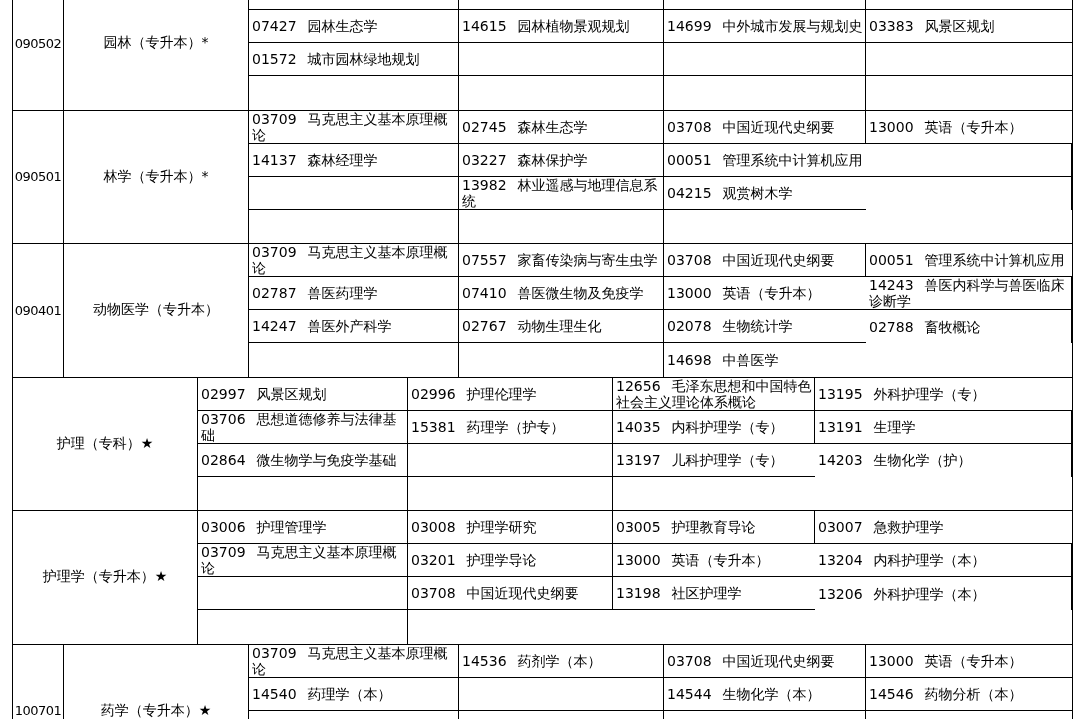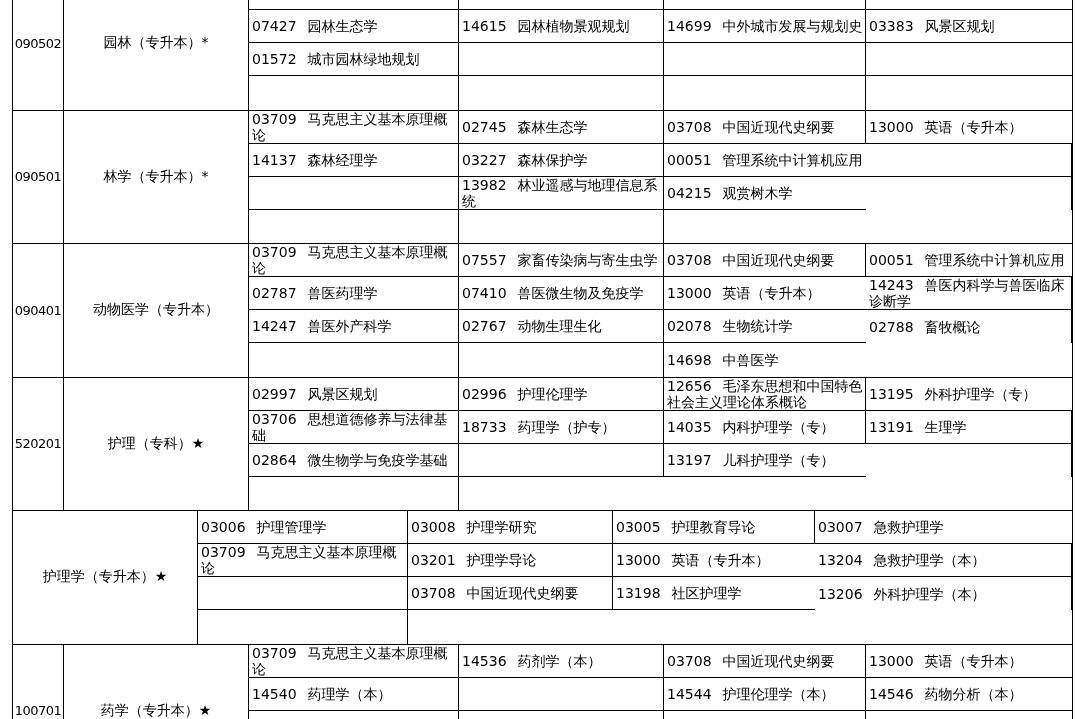--- a/index.html
+++ b/index.html
@@ -203,57 +203,59 @@
           </div>
           <div class="course-cell br">
             <div class="ctext"><span class="ccode"></span><span class="cname"></span></div>
           </div>
           <div class="course-cell">
             <div class="ctext"><span class="ccode">14698</span><span class="cname">中兽医学</span></div>
           </div>
         </div>
       </div>
       <div class="block">
-        <div class="cell code-cell">520201</div>
         <div class="cell major-cell">护理（专科）★</div>
         <div class="courses">
           <div class="course-cell br bb">
             <div class="ctext"><span class="ccode">02997</span><span class="cname">风景区规划</span></div>
           </div>
           <div class="course-cell br bb">
             <div class="ctext"><span class="ccode">02996</span><span class="cname">护理伦理学</span></div>
           </div>
           <div class="course-cell br bb">
             <div class="ctext"><span class="ccode">12656</span><span class="cname">毛泽东思想和中国特色社会主义理论体系概论</span></div>
           </div>
           <div class="course-cell bb">
             <div class="ctext"><span class="ccode">13195</span><span class="cname">外科护理学（专）</span></div>
           </div>
           <div class="course-cell br bb">
             <div class="ctext"><span class="ccode">03706</span><span class="cname">思想道德修养与法律基础</span></div>
           </div>
           <div class="course-cell br bb">
-            <div class="ctext"><span class="ccode">18733</span><span class="cname">药理学（护专）</span></div>
+            <div class="ctext"><span class="ccode">15381</span><span class="cname">药理学（护专）</span></div>
           </div>
           <div class="course-cell br bb">
             <div class="ctext"><span class="ccode">14035</span><span class="cname">内科护理学（专）</span></div>
           </div>
           <div class="course-cell br bb">
             <div class="ctext"><span class="ccode">13191</span><span class="cname">生理学</span></div>
           </div>
           <div class="course-cell br bb">
             <div class="ctext"><span class="ccode">02864</span><span class="cname">微生物学与免疫学基础</span></div>
           </div>
           <div class="course-cell br bb">
             <div class="ctext"><span class="ccode"></span><span class="cname"></span></div>
           </div>
           <div class="course-cell bb">
             <div class="ctext"><span class="ccode">13197</span><span class="cname">儿科护理学（专）</span></div>
           </div>
           <div class="course-cell br">
+            <div class="ctext"><span class="ccode">14203</span><span class="cname">生物化学（护）</span></div>
+          </div>
+          <div class="course-cell br">
             <div class="ctext"><span class="ccode"></span><span class="cname"></span></div>
           </div>
           <div class="course-cell br">
             <div class="ctext"><span class="ccode"></span><span class="cname"></span></div>
           </div>
           <div class="course-cell">
             <div class="ctext"><span class="ccode"></span><span class="cname"></span></div>
           </div>
         </div>
       </div>
@@ -275,21 +277,21 @@
           <div class="course-cell br bb">
             <div class="ctext"><span class="ccode">03709</span><span class="cname">马克思主义基本原理概论</span></div>
           </div>
           <div class="course-cell br bb">
             <div class="ctext"><span class="ccode">03201</span><span class="cname">护理学导论</span></div>
           </div>
           <div class="course-cell bb">
             <div class="ctext"><span class="ccode">13000</span><span class="cname">英语（专升本）</span></div>
           </div>
           <div class="course-cell br bb">
-            <div class="ctext"><span class="ccode">13204</span><span class="cname">急救护理学（本）</span></div>
+            <div class="ctext"><span class="ccode">13204</span><span class="cname">内科护理学（本）</span></div>
           </div>
           <div class="course-cell br bb">
             <div class="ctext"><span class="ccode"></span><span class="cname"></span></div>
           </div>
           <div class="course-cell br bb">
             <div class="ctext"><span class="ccode">03708</span><span class="cname">中国近现代史纲要</span></div>
           </div>
           <div class="course-cell bb">
             <div class="ctext"><span class="ccode">13198</span><span class="cname">社区护理学</span></div>
           </div>
@@ -320,21 +322,21 @@
           <div class="course-cell bb">
             <div class="ctext"><span class="ccode">13000</span><span class="cname">英语（专升本）</span></div>
           </div>
           <div class="course-cell br bb">
             <div class="ctext"><span class="ccode">14540</span><span class="cname">药理学（本）</span></div>
           </div>
           <div class="course-cell br bb">
             <div class="ctext"><span class="ccode"></span><span class="cname"></span></div>
           </div>
           <div class="course-cell br bb">
-            <div class="ctext"><span class="ccode">14544</span><span class="cname">护理伦理学（本）</span></div>
+            <div class="ctext"><span class="ccode">14544</span><span class="cname">生物化学（本）</span></div>
           </div>
           <div class="course-cell bb">
             <div class="ctext"><span class="ccode">14546</span><span class="cname">药物分析（本）</span></div>
           </div>
           <div class="course-cell br bb">
             <div class="ctext"><span class="ccode"></span><span class="cname"></span></div>
           </div>
           <div class="course-cell br bb">
             <div class="ctext"><span class="ccode"></span><span class="cname"></span></div>
           </div>

